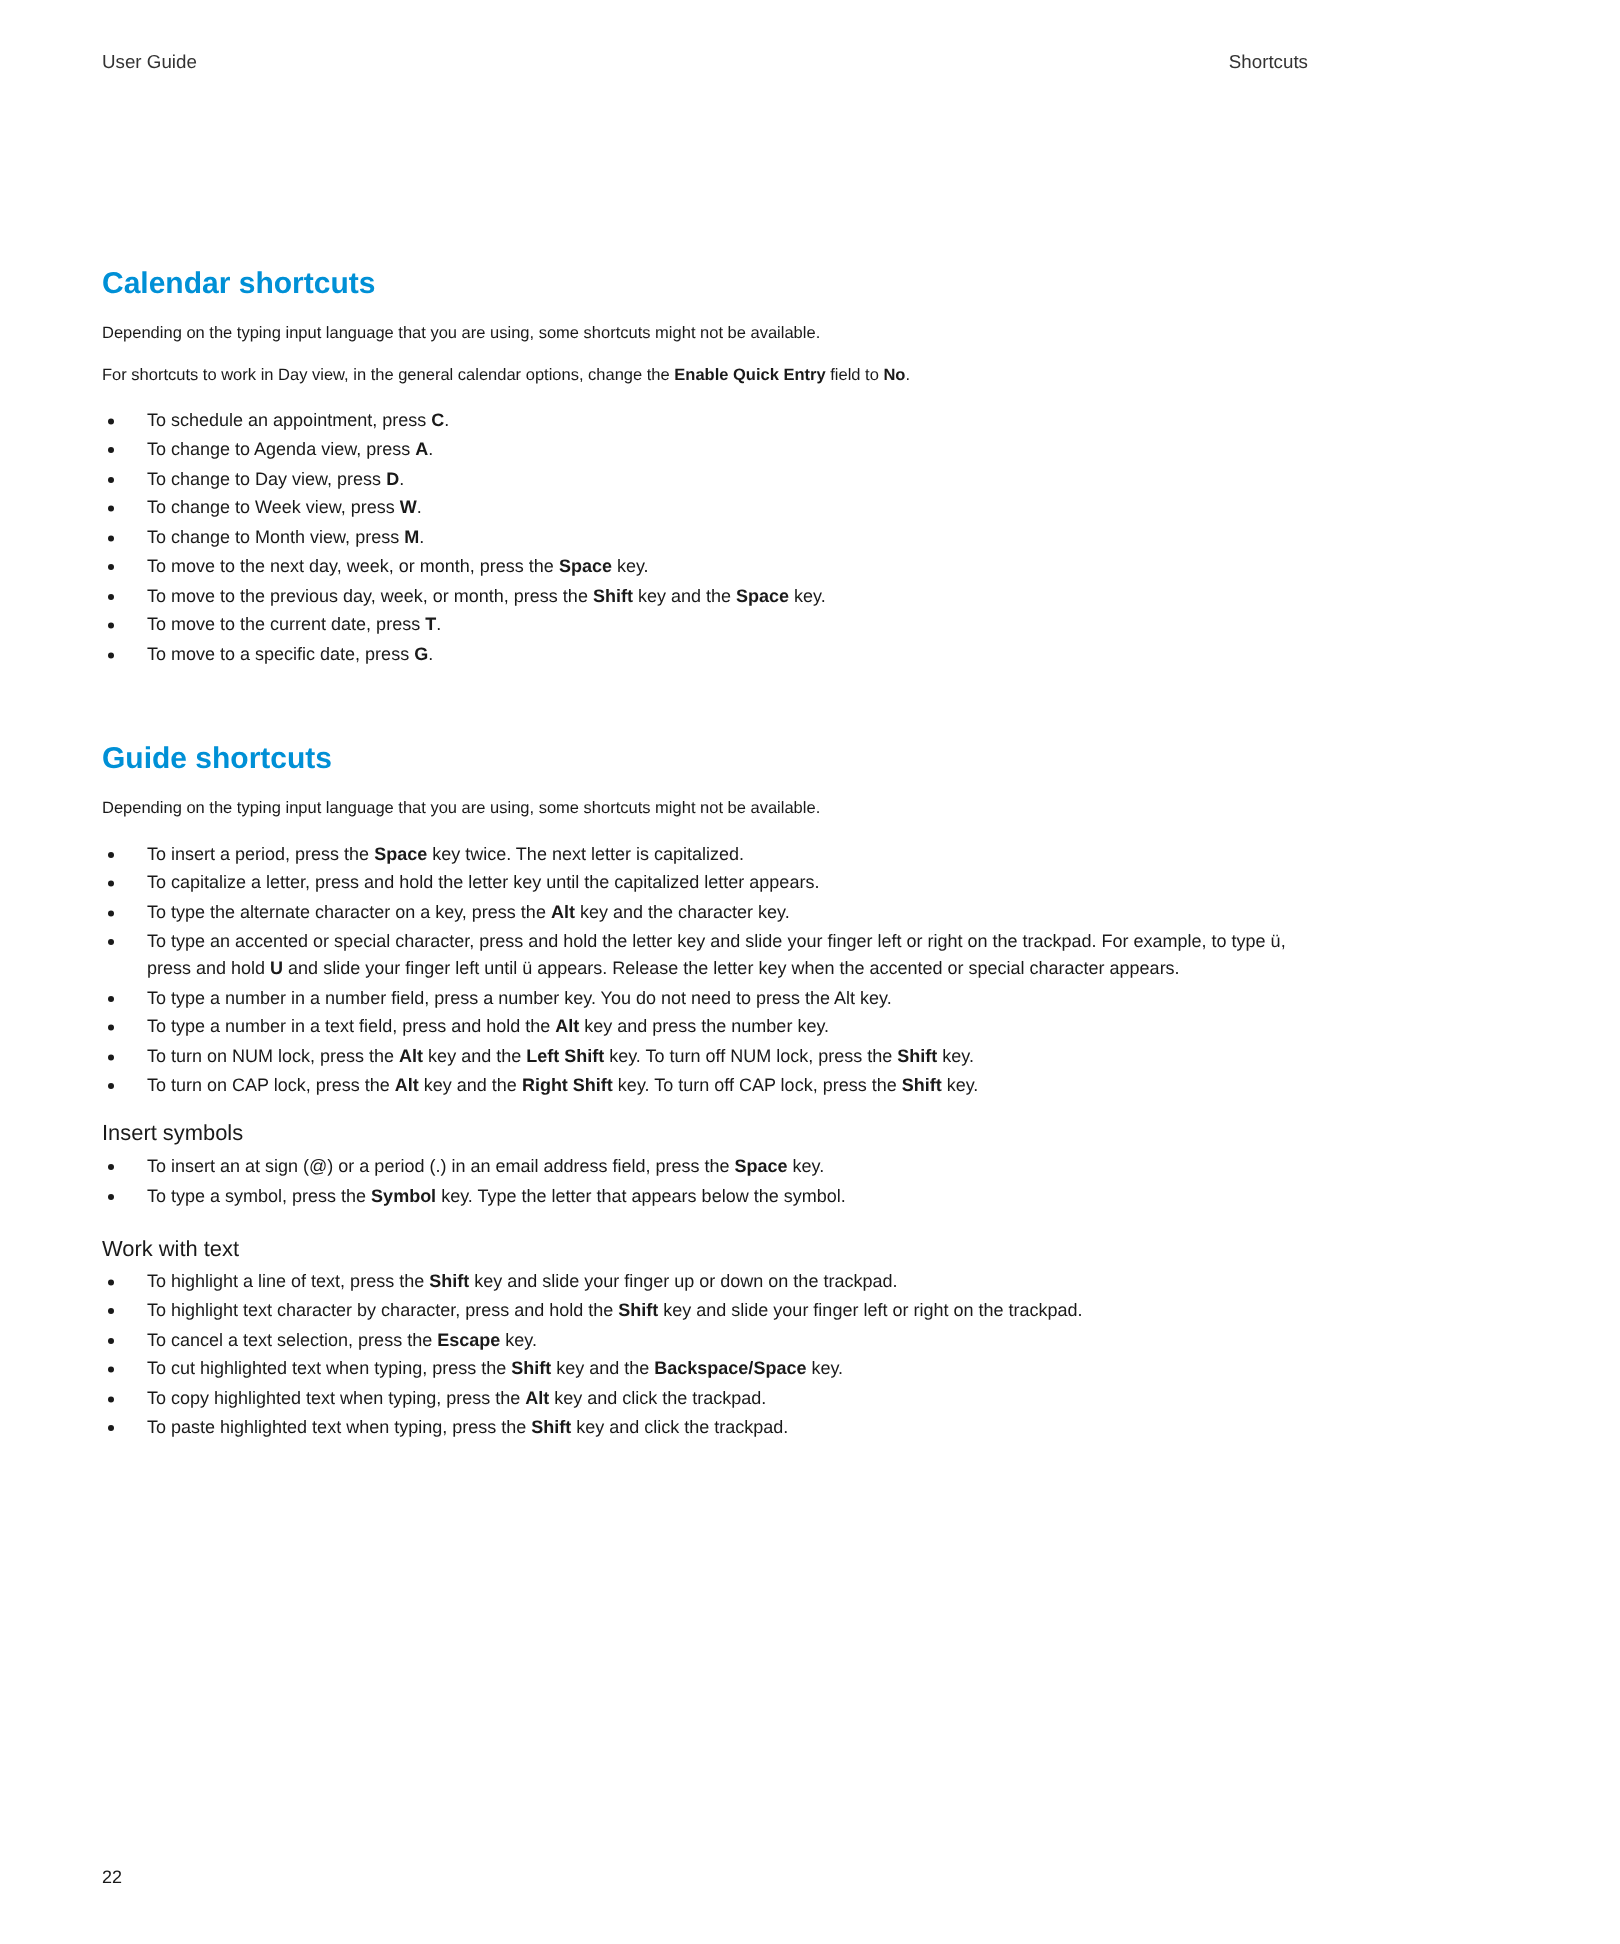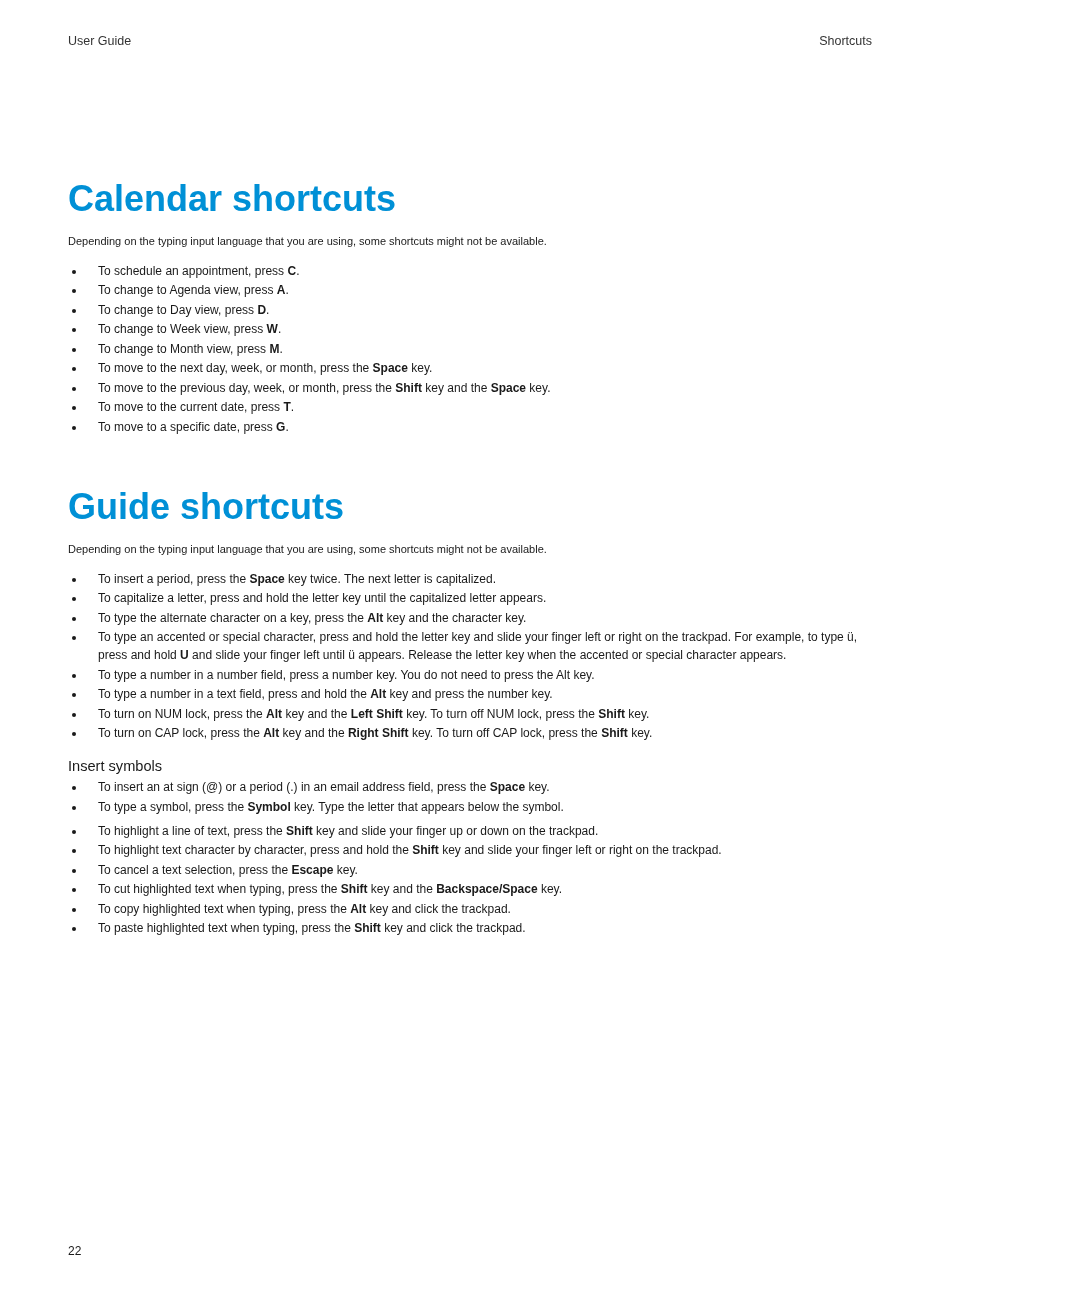--- a/index.html
+++ b/index.html
@@ -18,21 +18,21 @@
   }
   .hdr {
     display: flex;
     justify-content: space-between;
     font-size: 12.5px;
     color: #333;
     margin-bottom: 130px;
   }
   h2.section {
     color: #0090d6;
-    font-size: 36px;
+    font-size: 20px;
     font-weight: 600;
     margin: 0 0 14px 0;
   }
   p.intro {
     font-size: 11px;
     line-height: 1.45;
     margin: 0 0 12px 0;
   }
   ul.shortcut {
     margin: 6px 0 50px 0;
@@ -62,20 +62,23 @@
 
 <div class="page">
 
   <div class="hdr">
     <span>User Guide</span>
     <span>Shortcuts</span>
   </div>
 
   <h2 class="section">Calendar shortcuts</h2>
   <p class="intro">Depending on the typing input language that you are using, some shortcuts might not be available.</p>
+  <p class="intro">
+    <span>For shortcuts to work in Day view, in the general calendar options, change the </span><b>Enable Quick Entry</b><span> field to </span><b>No</b><span>.</span>
+  </p>
   <ul class="shortcut">
     <li><span>To schedule an appointment, press </span><b>C</b><span>.</span></li>
     <li><span>To change to Agenda view, press </span><b>A</b><span>.</span></li>
     <li><span>To change to Day view, press </span><b>D</b><span>.</span></li>
     <li><span>To change to Week view, press </span><b>W</b><span>.</span></li>
     <li><span>To change to Month view, press </span><b>M</b><span>.</span></li>
     <li><span>To move to the next day, week, or month, press the </span><b>Space</b><span> key.</span></li>
     <li><span>To move to the previous day, week, or month, press the </span><b>Shift</b><span> key and the </span><b>Space</b><span> key.</span></li>
     <li><span>To move to the current date, press </span><b>T</b><span>.</span></li>
     <li><span>To move to a specific date, press </span><b>G</b><span>.</span></li>
@@ -88,25 +91,26 @@
     <li><span>To capitalize a letter, press and hold the letter key until the capitalized letter appears.</span></li>
     <li><span>To type the alternate character on a key, press the </span><b>Alt</b><span> key and the character key.</span></li>
     <li><span>To type an accented or special character, press and hold the letter key and slide your finger left or right on the trackpad. For example, to type ü, press and hold </span><b>U</b><span> and slide your finger left until ü appears. Release the letter key when the accented or special character appears.</span></li>
     <li><span>To type a number in a number field, press a number key. You do not need to press the Alt key.</span></li>
     <li><span>To type a number in a text field, press and hold the </span><b>Alt</b><span> key and press the number key.</span></li>
     <li><span>To turn on NUM lock, press the </span><b>Alt</b><span> key and the </span><b>Left Shift</b><span> key. To turn off NUM lock, press the </span><b>Shift</b><span> key.</span></li>
     <li><span>To turn on CAP lock, press the </span><b>Alt</b><span> key and the </span><b>Right Shift</b><span> key. To turn off CAP lock, press the </span><b>Shift</b><span> key.</span></li>
   </ul>
 
   <div class="sub-h">Insert symbols</div>
-  <ul class="shortcut" style="margin-top:2px;margin-bottom:6px">
+  <ul class="shortcut" style="margin-top:2px;margin-bottom:19px">
     <li><span>To insert an at sign (@) or a period (.) in an email address field, press the </span><b>Space</b><span> key.</span></li>
     <li><span>To type a symbol, press the </span><b>Symbol</b><span> key. Type the letter that appears below the symbol.</span></li>
   </ul>
 
+  <div class="sub-h">Work with text</div>
   <ul class="shortcut" style="margin-top:2px">
     <li><span>To highlight a line of text, press the </span><b>Shift</b><span> key and slide your finger up or down on the trackpad.</span></li>
     <li><span>To highlight text character by character, press and hold the </span><b>Shift</b><span> key and slide your finger left or right on the trackpad.</span></li>
     <li><span>To cancel a text selection, press the </span><b>Escape</b><span> key.</span></li>
     <li><span>To cut highlighted text when typing, press the </span><b>Shift</b><span> key and the </span><b>Backspace/Space</b><span> key.</span></li>
     <li><span>To copy highlighted text when typing, press the </span><b>Alt</b><span> key and click the trackpad.</span></li>
     <li><span>To paste highlighted text when typing, press the </span><b>Shift</b><span> key and click the trackpad.</span></li>
   </ul>
 
   <span class="pagenum">22</span>

